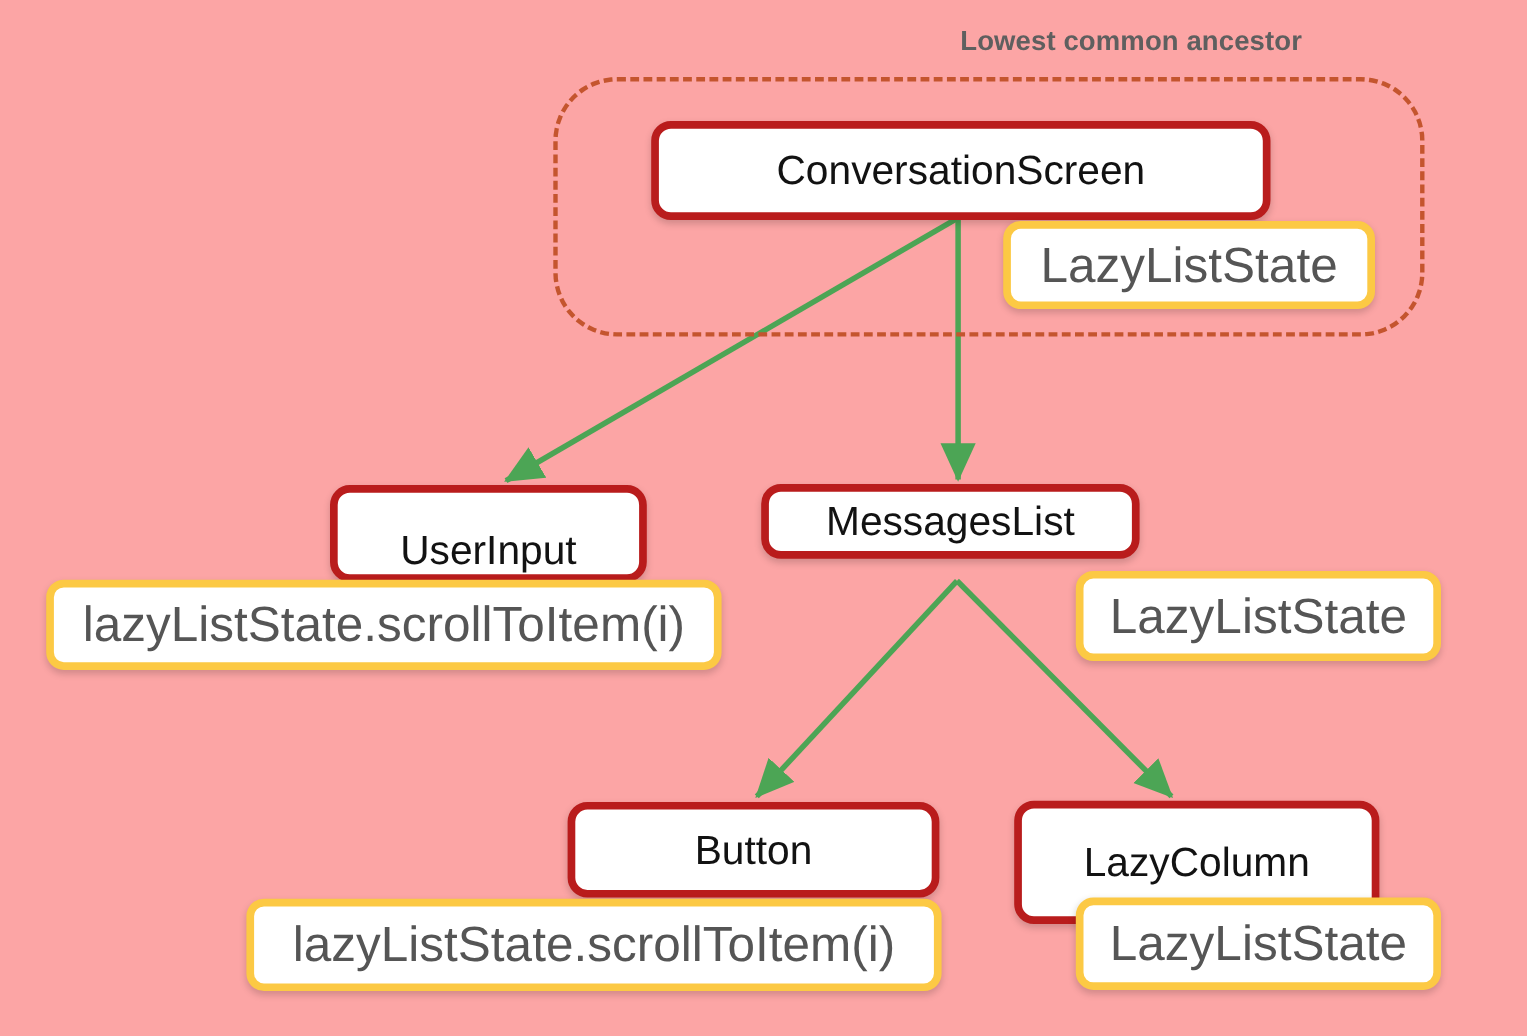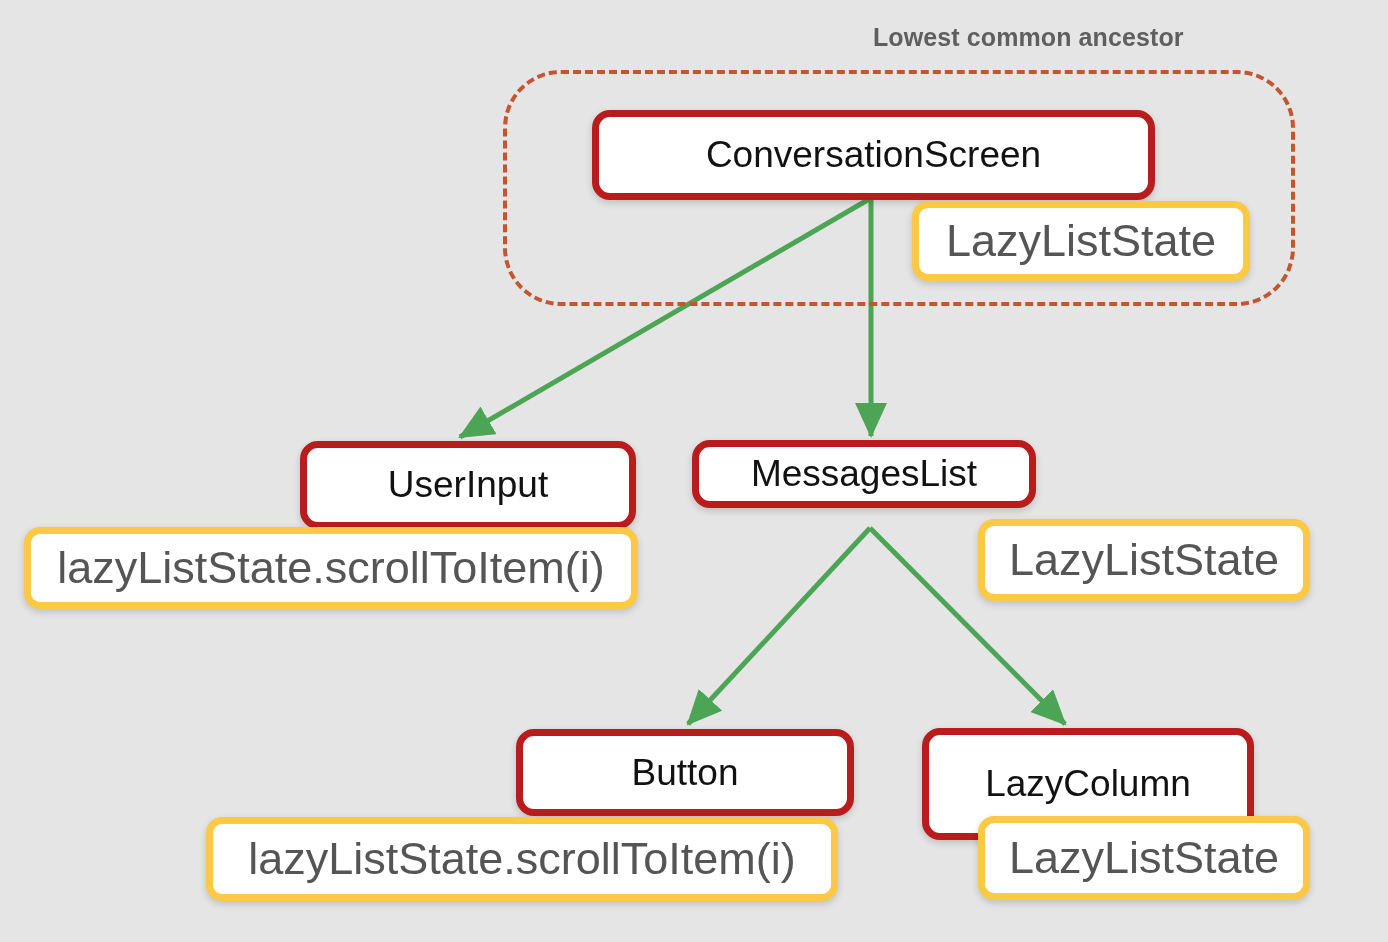--- a/index.html
+++ b/index.html
@@ -7,21 +7,21 @@
     padding: 0;
     background: #ffffff;
   }
   body {
     font-family: "Liberation Sans", sans-serif;
   }
   #stage {
     position: relative;
     width: 1388px;
     height: 942px;
-    background: #e5e5e5;
+    background: #fca5a5;
     overflow: hidden;
   }
 
   
   #edges {
     position: absolute;
     left: 0;
     top: 0;
     width: 1388px;
     height: 942px;
@@ -73,20 +73,21 @@
     border: 7px solid #fcc944;
     border-radius: 16px;
     color: #555555;
     font-size: 45px;
     justify-content: center;
     z-index: 5;
     box-shadow: 0 3px 7px rgba(0,0,0,0.17);
   }
   .node-yellow.align-left {
     justify-content: center;
+    margin-left: 18px;
   }
 </style>
 </head>
 <body>
 
 <div id="stage">
 
   <div class="caption" style="left:873px; top:23px;">Lowest common ancestor</div>
 
   <div class="group-region" style="left:503px; top:70px; width:792px; height:236px;"></div>
@@ -108,21 +109,21 @@
   </svg>
 
   <div class="node node-green" style="left:592px; top:110px; width:563px; height:90px;">
     <span>ConversationScreen</span>
   </div>
 
   <div class="node node-yellow" style="left:912px; top:201px; width:338px; height:80px;">
     <span>LazyListState</span>
   </div>
 
-  <div class="node node-green" style="left:300px; top:441px; width:336px; height:88px;">
+  <div class="node node-green" style="left:300px; top:441px; width:288px; height:88px;align-items:flex-end;">
     <span>UserInput</span>
   </div>
 
   <div class="node node-yellow align-left" style="left:24px; top:527px; width:614px; height:82px;">
     <span>lazyListState.scrollToItem(i)</span>
   </div>
 
   <div class="node node-green" style="left:692px; top:440px; width:344px; height:68px;">
     <span>MessagesList</span>
   </div>

